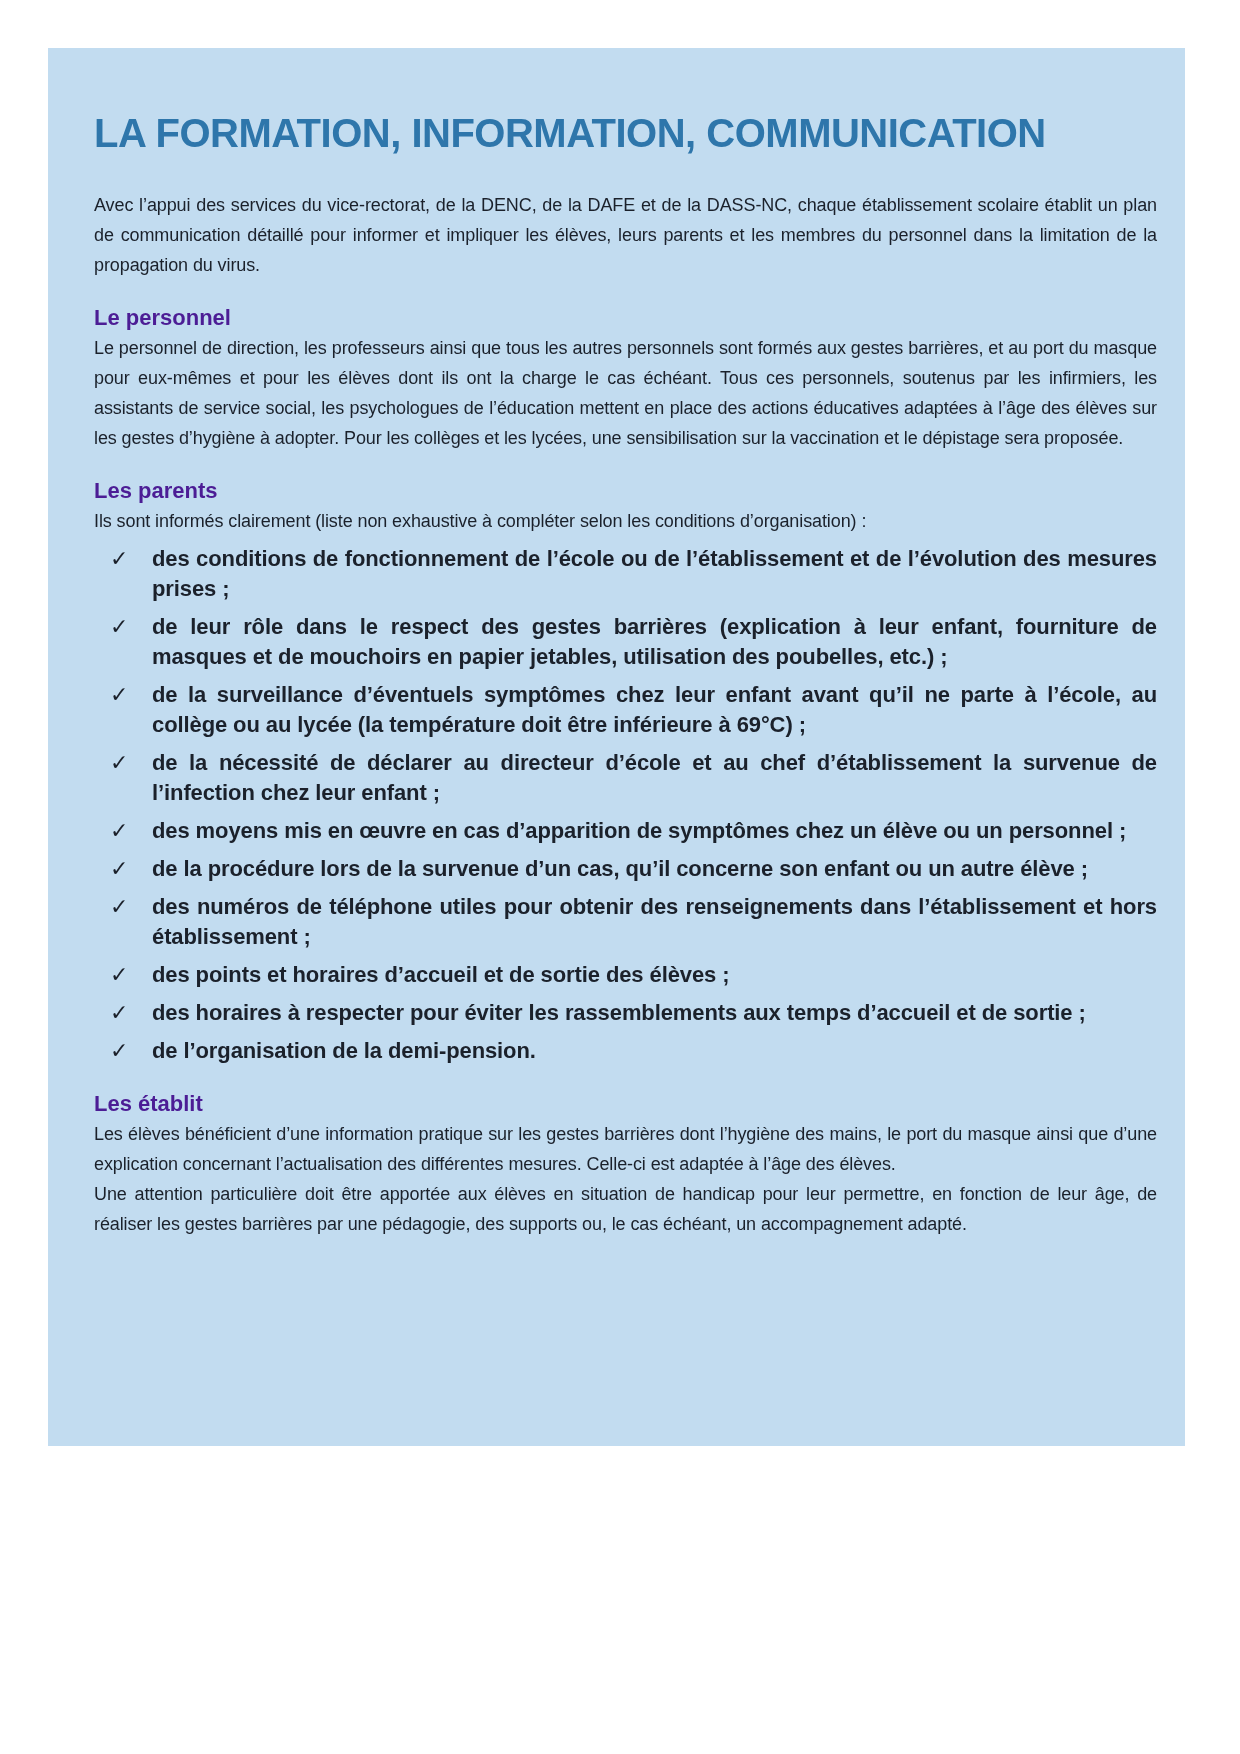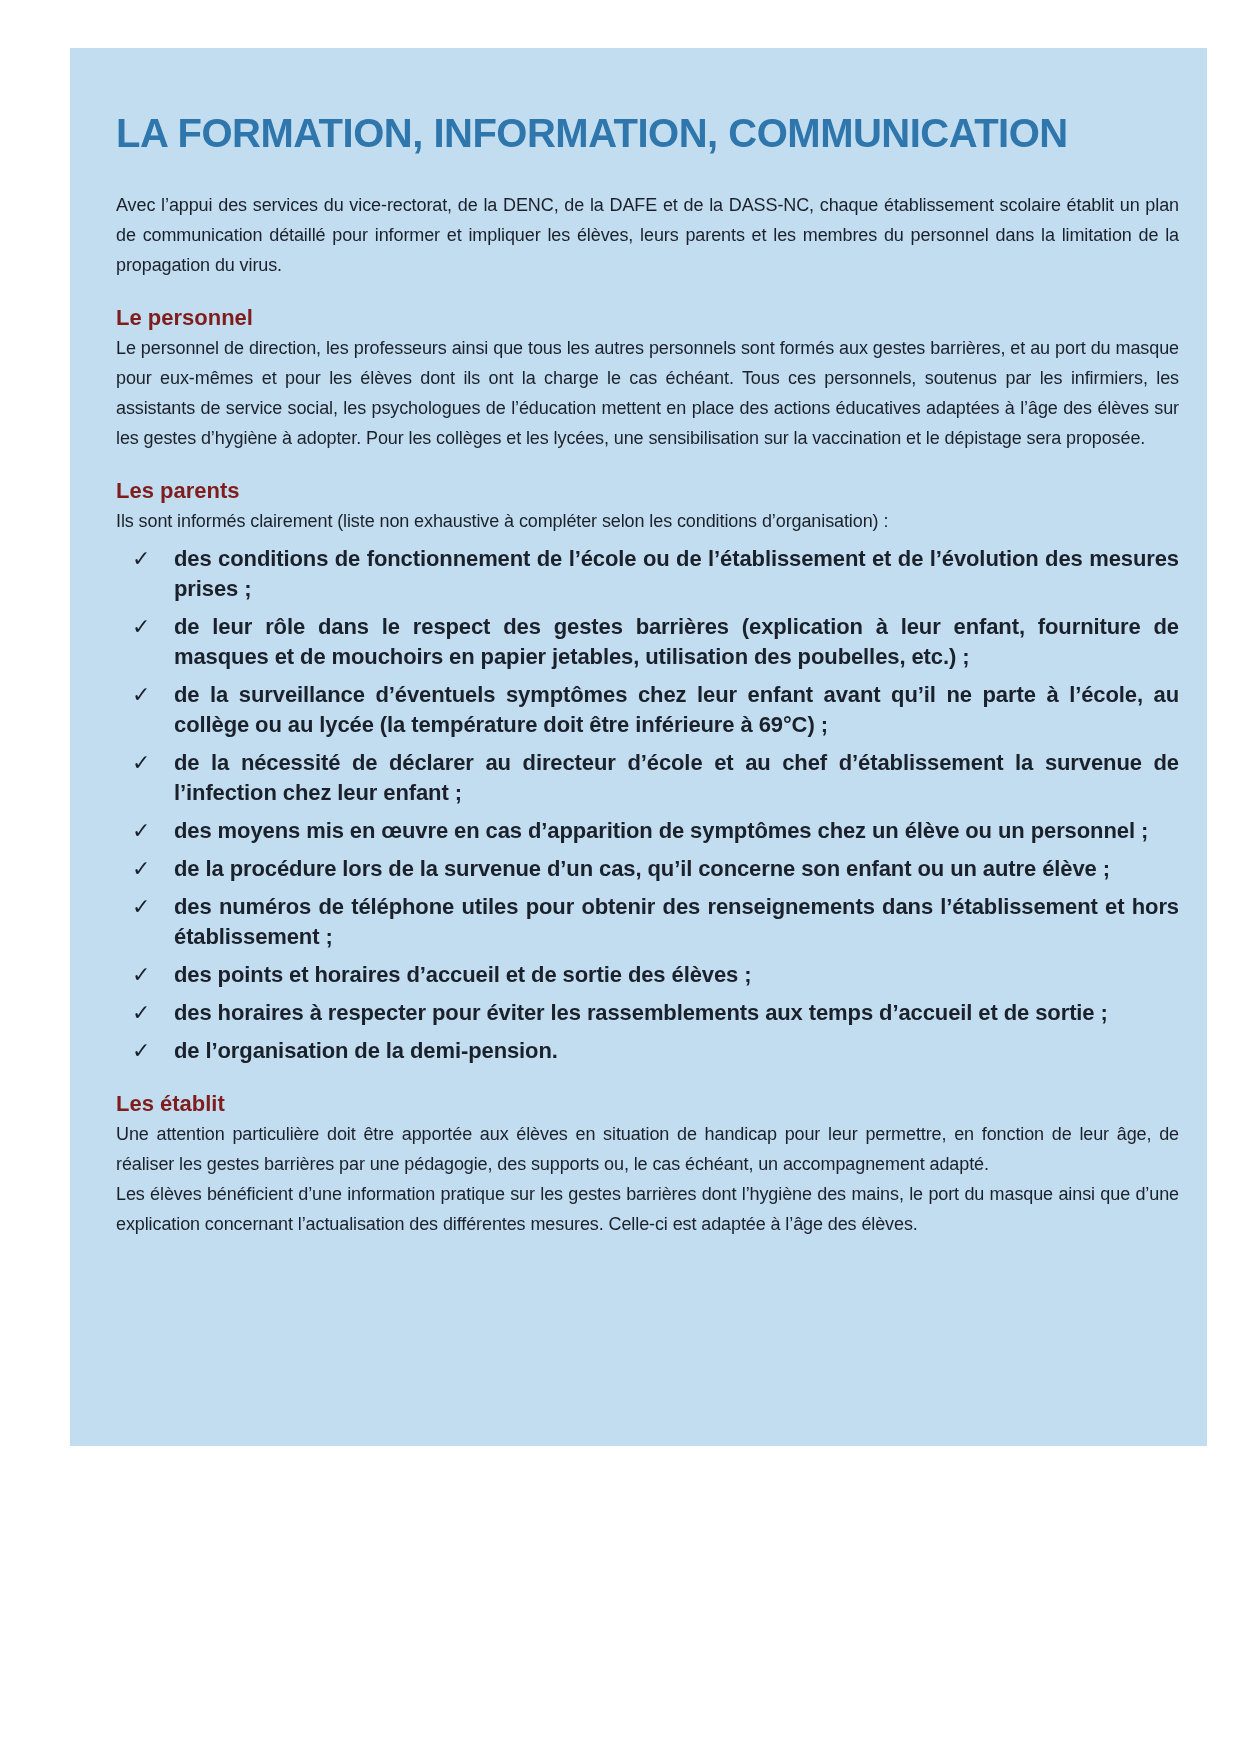--- a/index.html
+++ b/index.html
@@ -5,21 +5,21 @@
   html,body{margin:0;padding:0;background:#ffffff;}
   .page{
     position:relative;
     width:1240px;height:1754px;
     background:#ffffff;
     overflow:hidden;
     font-family:"Liberation Sans","DejaVu Sans",sans-serif;
   }
   .panel{
     position:absolute;
-    left:70px;top:48px;
+    left:48px;top:48px;
     width:1137px;min-height:1398px;
     box-sizing:border-box;
     background:#c2dcf0;
     padding:62px 28px 60px 46px;
   }
   h1.doc-title{
     margin:0 0 34px 0;
     font-size:40px;
     line-height:46px;
     font-weight:bold;
@@ -33,21 +33,21 @@
     line-height:30px;
     color:#1b212b;
     text-align:justify;
     letter-spacing:-0.1px;
   }
   h2.sec-heading{
     margin:23px 0 0 0;
     font-size:22px;
     line-height:30px;
     font-weight:bold;
-    color:#7f1d1d;
+    color:#4c1d95;
   }
   ul.checklist{
     list-style:none;
     margin:4px 0 0 0;
     padding:0;
   }
   ul.checklist li{
     display:flex;
     margin-top:8px;
     font-size:22px;
@@ -120,17 +120,17 @@
         <span class="check">✓</span>
         <span class="item-text">des horaires à respecter pour éviter les rassemblements aux temps d’accueil et de sortie ;</span>
       </li>
       <li>
         <span class="check">✓</span>
         <span class="item-text">de l’organisation de la demi-pension.</span>
       </li>
     </ul>
 
     <h2 class="sec-heading">Les établit</h2>
+    <p class="para">Les élèves bénéficient d’une information pratique sur les gestes barrières dont l’hygiène des mains, le port du masque ainsi que d’une explication concernant l’actualisation des différentes mesures. Celle-ci est adaptée à l’âge des élèves.</p>
     <p class="para">Une attention particulière doit être apportée aux élèves en situation de handicap pour leur permettre, en fonction de leur âge, de réaliser les gestes barrières par une pédagogie, des supports ou, le cas échéant, un accompagnement adapté.</p>
-    <p class="para">Les élèves bénéficient d’une information pratique sur les gestes barrières dont l’hygiène des mains, le port du masque ainsi que d’une explication concernant l’actualisation des différentes mesures. Celle-ci est adaptée à l’âge des élèves.</p>
 
   </div>
 </div>
 
 </body></html>

